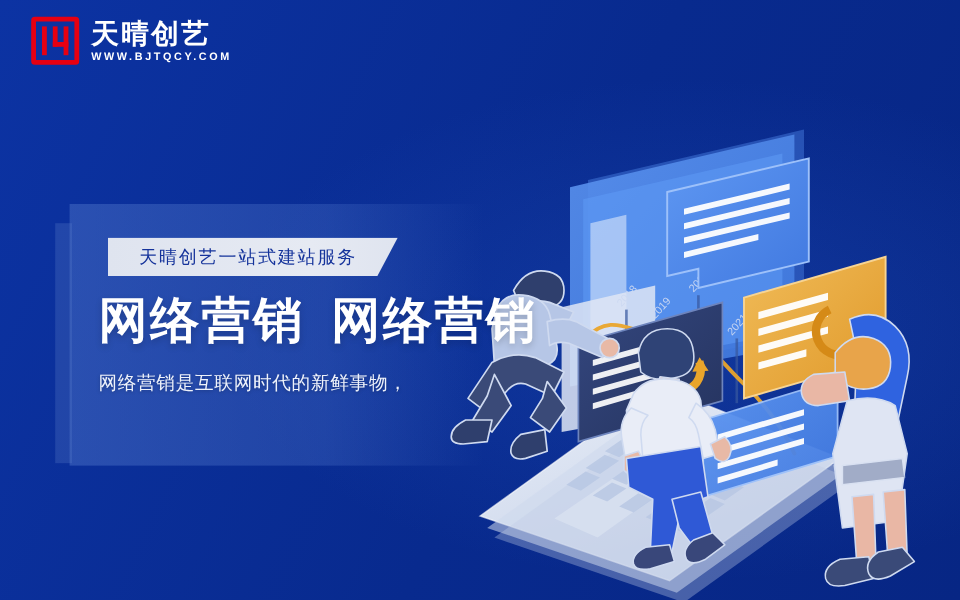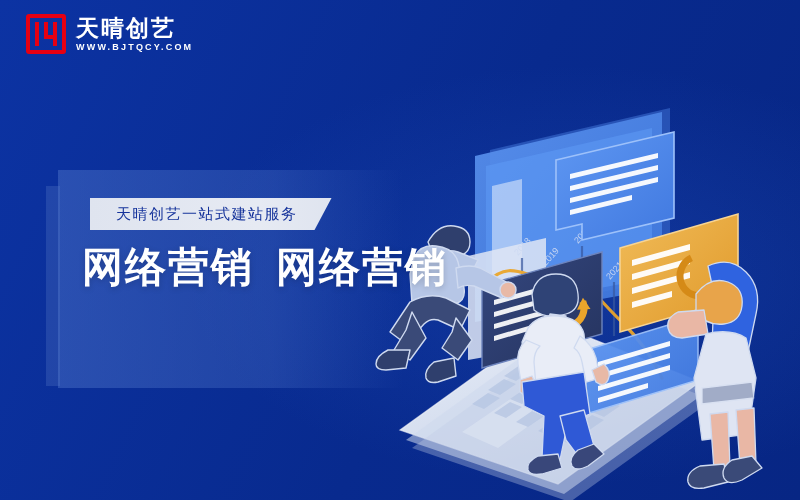--- a/index.html
+++ b/index.html
@@ -368,15 +368,16 @@
     </div>
   </div>
 
   <div class="ribbon">天晴创艺一站式建站服务</div>
 
   <div class="headline">
     <span>网络营销</span><span class="gap"></span><span>网络营销</span>
   </div>
 
   <div class="sub">
+    <div>网络营销是互联网时代的新鲜事物，</div>
   </div>
 
 </div>
 
 </body></html>

